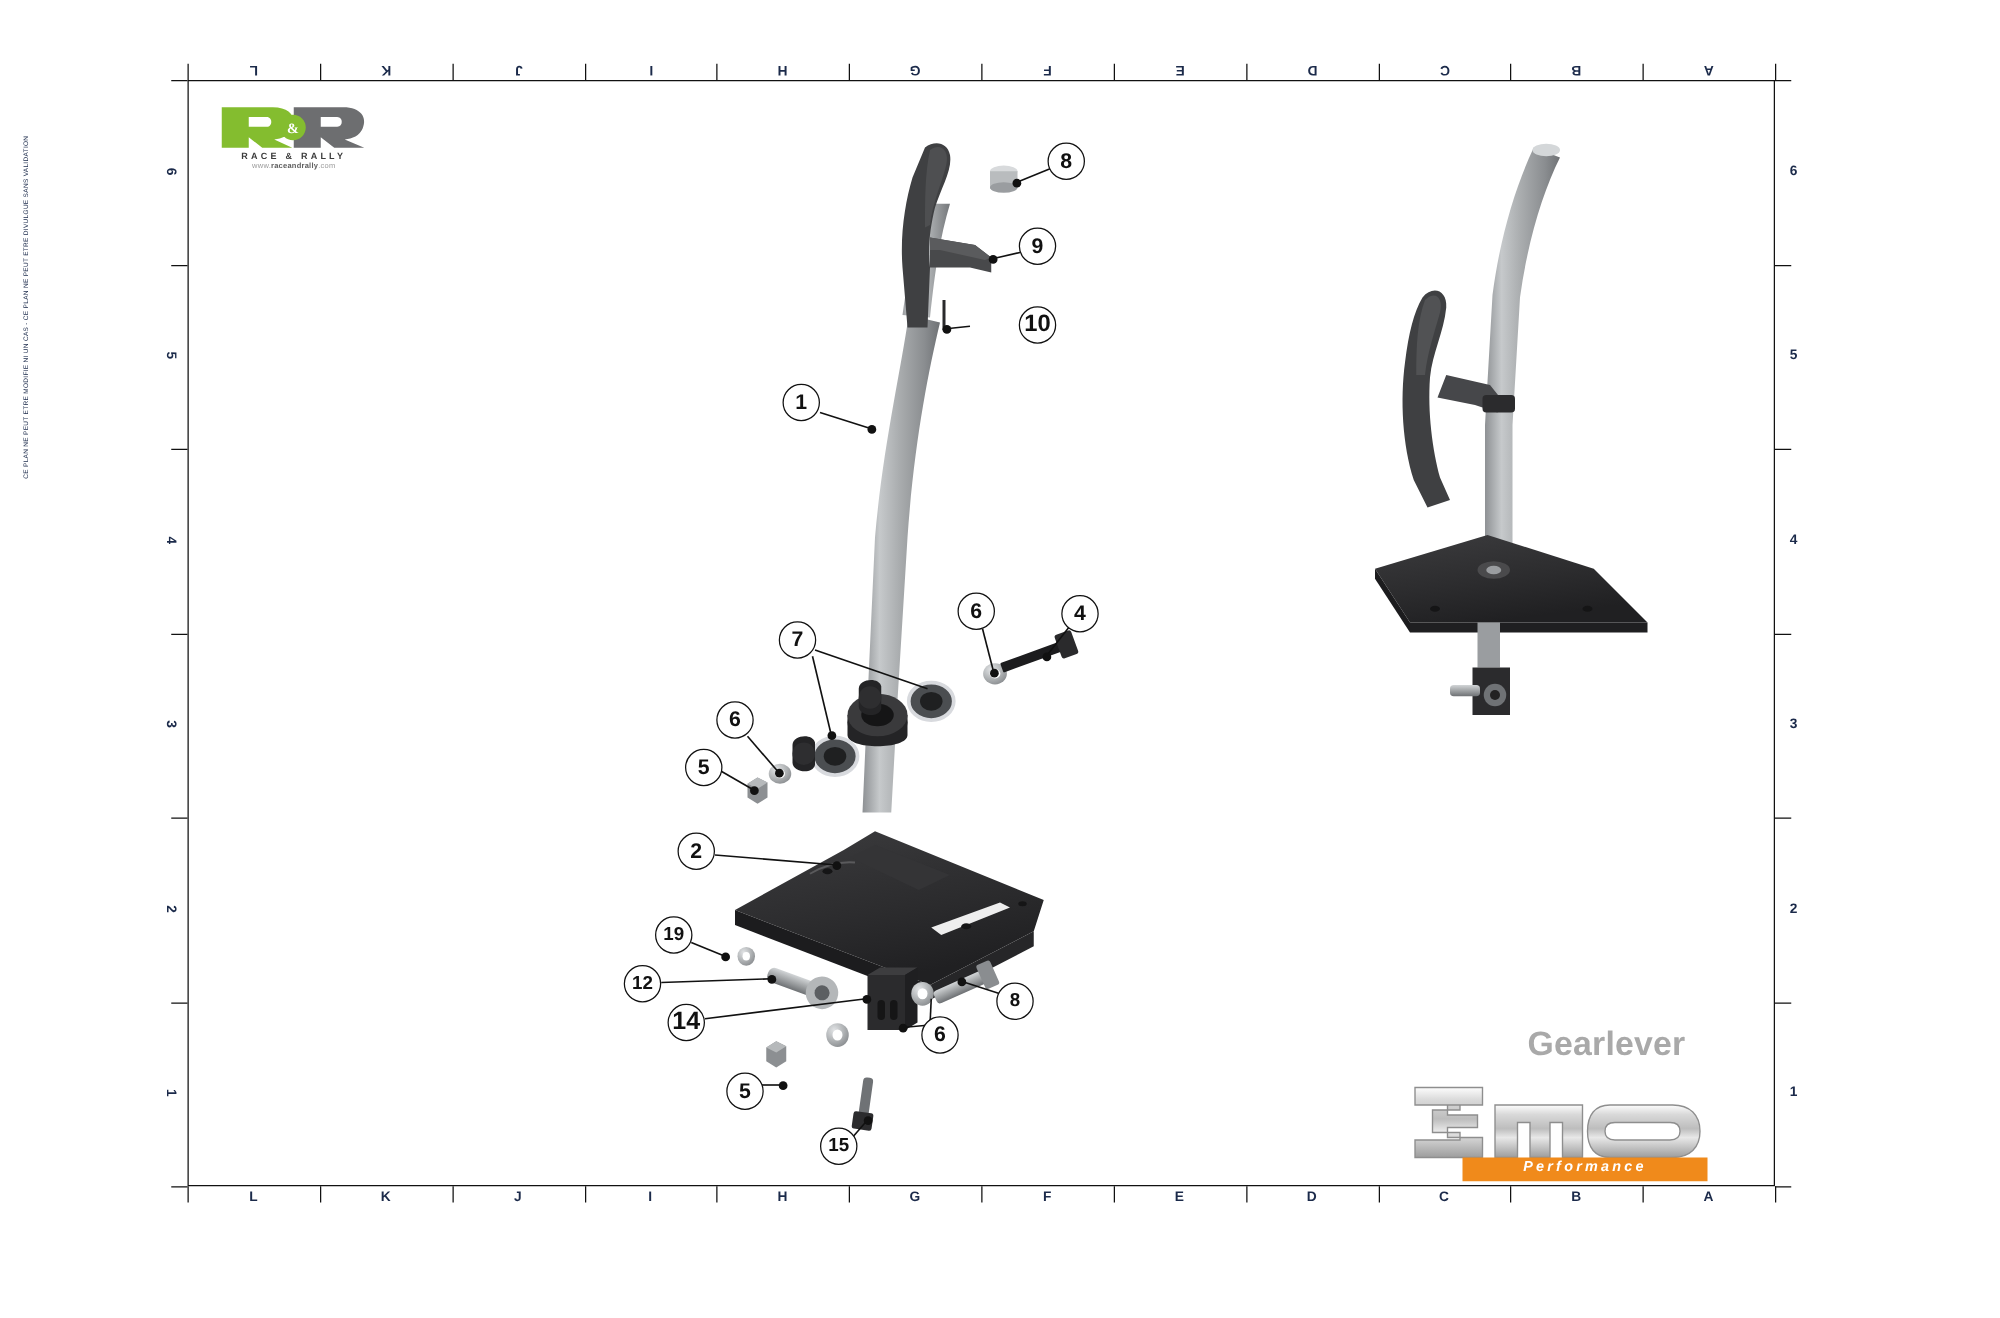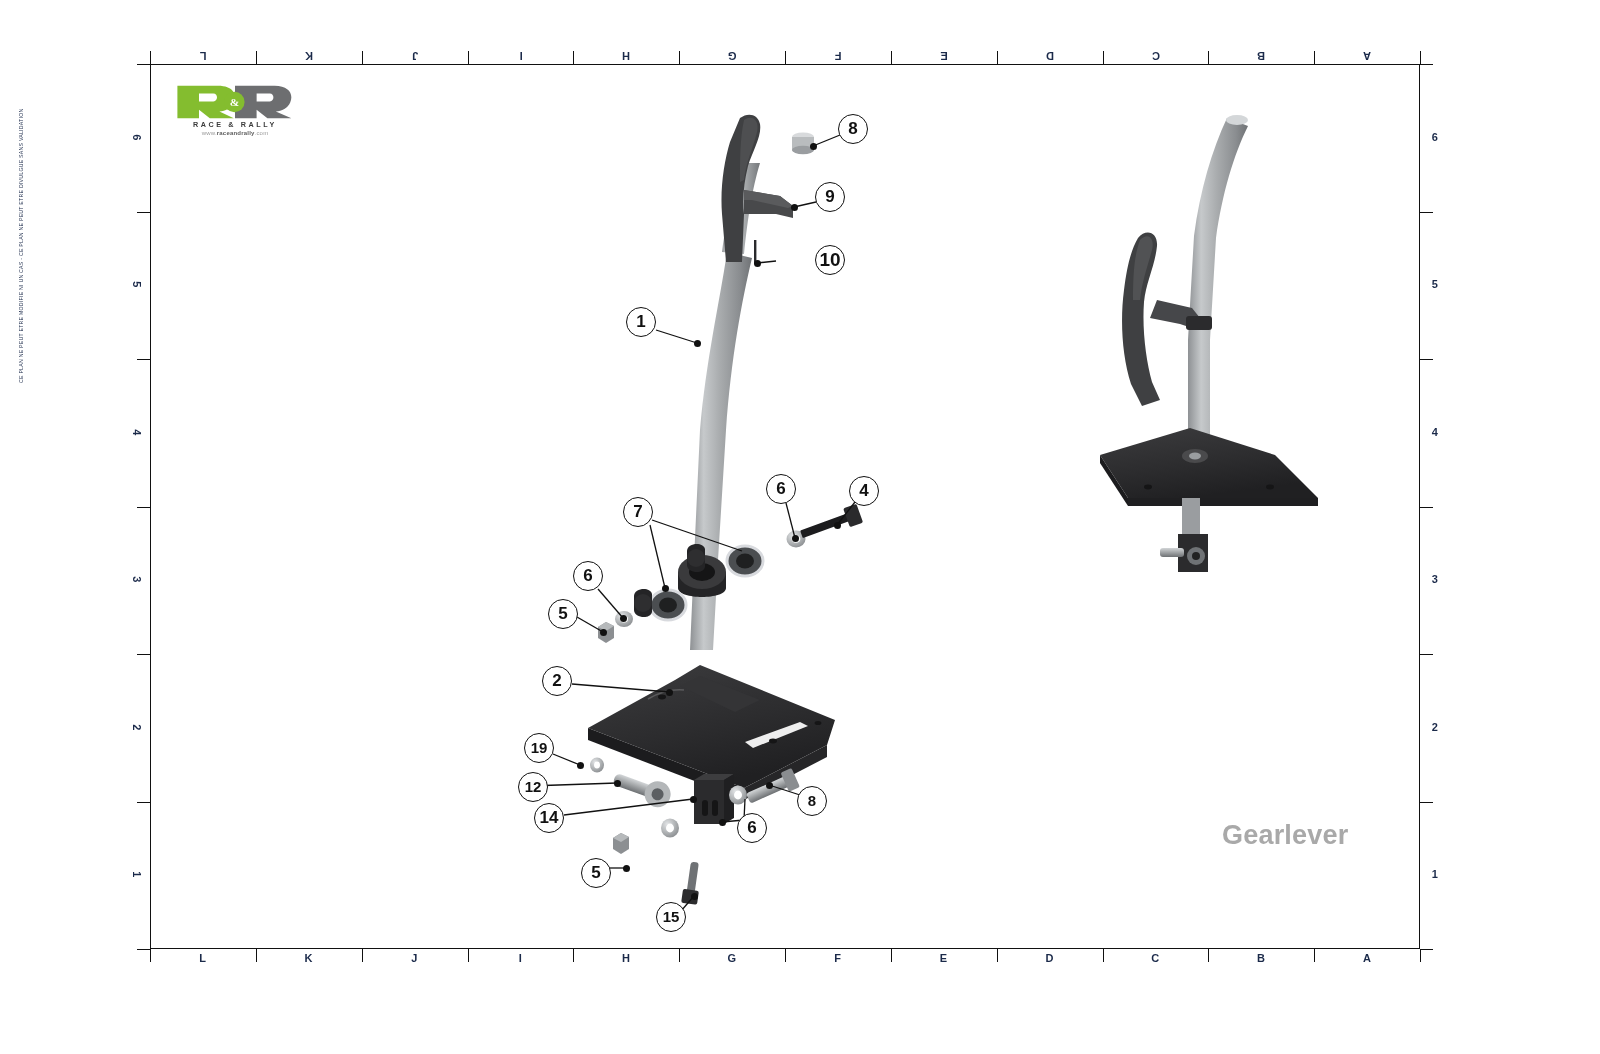--- a/index.html
+++ b/index.html
@@ -345,20 +345,42 @@
       <path d="M136 17 L158 17 C166 17 166 30 158 30 L136 30 Z" fill="#fff"></path>
       <circle cx="99" cy="31" r="17" fill="#84bd2f"></circle>
       <text x="99" y="38" font-size="19" font-weight="700" fill="#fff" text-anchor="middle" font-family="Liberation Serif, serif">&amp;</text>
     </svg>
     <div class="rr-txt">RACE &amp; RALLY</div>
     <div class="rr-url"><span>www.</span><b>raceandrally</b><span>.com</span></div>
   </div>
 
   <div id="gearlever">Gearlever</div>
 
+  <div id="mo-logo">
+    <svg viewBox="0 0 242 70" width="242" height="70">
+      <defs>
+        <linearGradient id="chrome" x1="0" y1="0" x2="0" y2="1">
+          <stop offset="0%" stop-color="#fdfdfd"></stop>
+          <stop offset="18%" stop-color="#d9d9d9"></stop>
+          <stop offset="45%" stop-color="#bdbdbd"></stop>
+          <stop offset="62%" stop-color="#e8e8e8"></stop>
+          <stop offset="100%" stop-color="#9d9d9d"></stop>
+        </linearGradient>
+      </defs>
+      <g fill="url(#chrome)" stroke="#8e8e8e" stroke-width="1.1">
+        <path d="M8 8 L62 8 L62 22 L34 22 L34 30 L58 30 L58 40 L34 40 L34 48 L62 48 L62 64 L8 64 L8 50 L44 50 L44 44 L22 44 L22 26 L44 26 L44 22 L8 22 Z"></path>
+        <path d="M72 22 L142 22 L142 64 L126 64 L126 36 L116 36 L116 64 L100 64 L100 36 L90 36 L90 64 L72 64 Z"></path>
+        <path d="M164 22 L214 22 C228 22 236 30 236 43 C236 56 228 64 214 64 L164 64 C152 64 146 56 146 43 C146 30 152 22 164 22 Z
+                 M168 36 C162 36 160 39 160 43 C160 47 162 50 168 50 L212 50 C218 50 220 47 220 43 C220 39 218 36 212 36 Z"></path>
+      </g>
+    </svg>
+    <div id="mo-bar">
+      <span>Performance</span>
+    </div>
+  </div>
 
   <div id="callout-layer">
       <div class="cal" style="left: 626px; top: 307px;">1</div>
       <div class="dot" style="left: 693.5px; top: 339.5px;"></div>
       <div class="cal" style="left: 542px; top: 666px;">2</div>
       <div class="dot" style="left: 665.5px; top: 688.5px;"></div>
       <div class="cal" style="left: 849px; top: 476px;">4</div>
       <div class="dot" style="left: 833.5px; top: 521.5px;"></div>
       <div class="cal" style="left: 548px; top: 599px;">5</div>
       <div class="dot" style="left: 599.5px; top: 628.5px;"></div>
@@ -373,23 +395,23 @@
       <div class="cal" style="left: 623px; top: 497px;">7</div>
       <div class="dot" style="left: 661.5px; top: 584.5px;"></div>
       <div class="cal" style="left: 838px; top: 114px;">8</div>
       <div class="dot" style="left: 809.5px; top: 142.5px;"></div>
       <div class="cal" style="left: 815px; top: 182px;">9</div>
       <div class="dot" style="left: 790.5px; top: 203.5px;"></div>
       <div class="cal" style="left: 775px; top: 245px; font-size: 19px; margin-left: 40px;">10</div>
       <div class="dot" style="left: 753.5px; top: 259.5px;"></div>
       <div class="cal" style="left: 797px; top: 786px; font-size: 15px;">8</div>
       <div class="dot" style="left: 765.5px; top: 781.5px;"></div>
-      <div class="cal" style="left: 499px; top: 772px; font-size: 15px; margin-left: 19px;">12</div>
+      <div class="cal" style="left: 499px; top: 772px; font-size: 15px;">12</div>
       <div class="dot" style="left: 613.5px; top: 779.5px;"></div>
       <div class="cal" style="left: 524px; top: 733px; font-size: 15px;">19</div>
       <div class="dot" style="left: 576.5px; top: 761.5px;"></div>
-      <div class="cal" style="left: 534px; top: 803px; font-size: 17px;">14</div>
+      <div class="cal" style="left: 534px; top: 803px; font-size: 20px;">14</div>
       <div class="dot" style="left: 689.5px; top: 795.5px;"></div>
       <div class="cal" style="left: 656px; top: 902px; font-size: 15px;">15</div>
       <div class="dot" style="left: 690.5px; top: 892.5px;"></div>
     </div>
 
 </div>
 
 </body></html>

